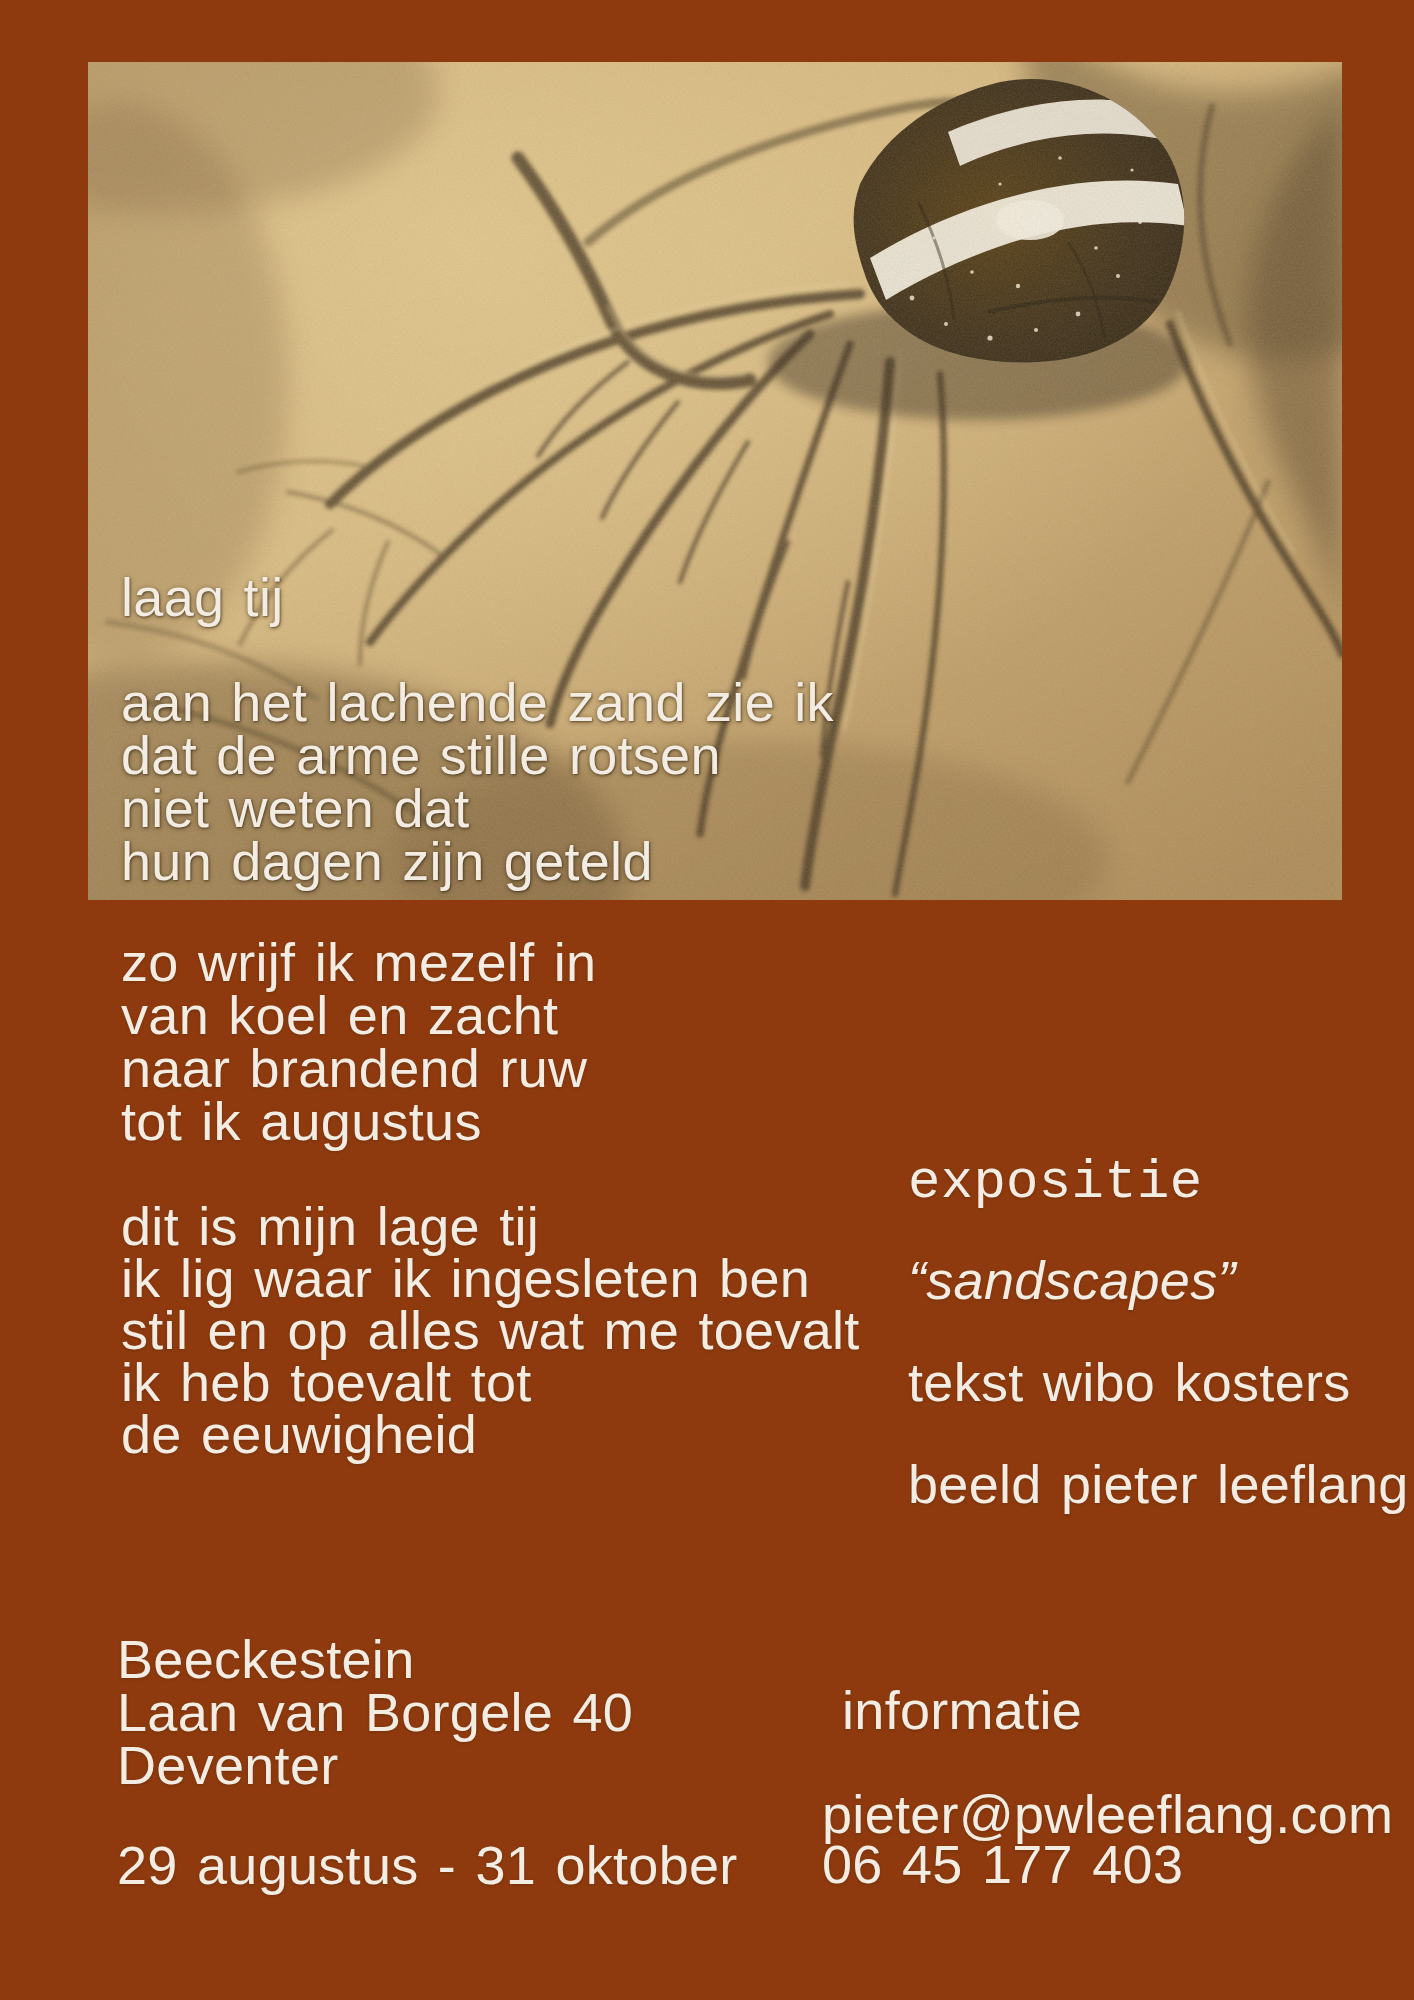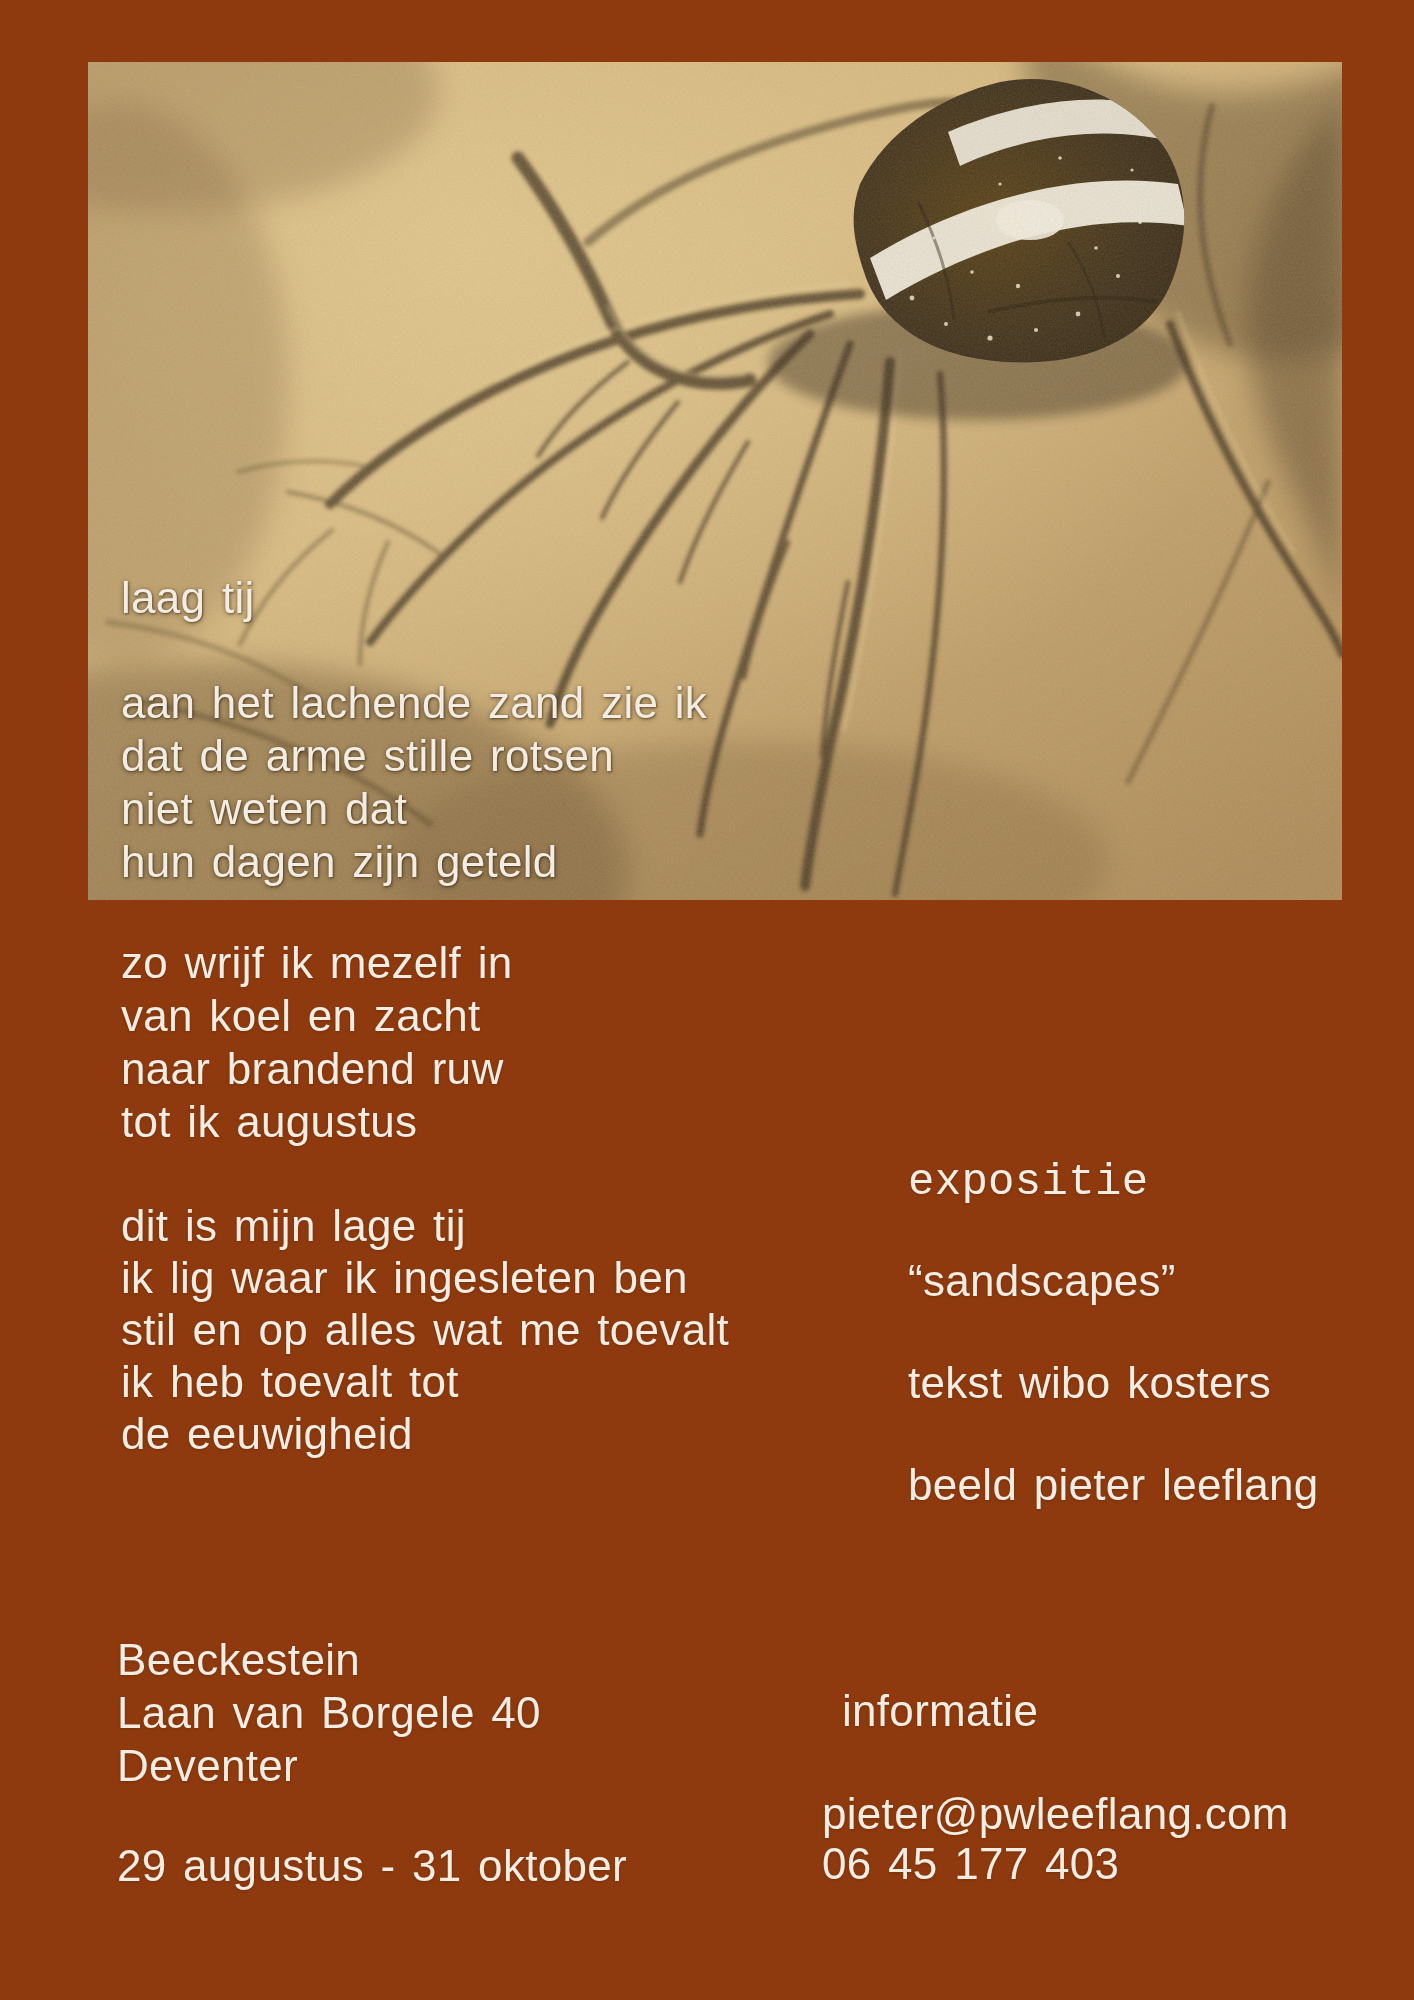--- a/index.html
+++ b/index.html
@@ -6,41 +6,41 @@
   body{
     width:1414px;height:2000px;
     background:#8e3a0e;
     font-family:"Liberation Sans","DejaVu Sans",sans-serif;
     position:relative;
     overflow:hidden;
   }
   .abs{position:absolute;}
   .txt{
     color:#f3ece2;
-    font-size:44px;
+    font-size:54px;
     line-height:53px;
     letter-spacing:0.3px;
     word-spacing:4px;
     white-space:nowrap;
     text-shadow:0 1px 3px rgba(40,22,6,0.25);
   }
   .on-photo{
     text-shadow:0 1px 5px rgba(45,30,10,0.55), 1px 1px 2px rgba(45,30,10,0.45);
   }
   #photo{
     left:88px;top:62px;width:1254px;height:838px;
     overflow:hidden;
   }
   #photo svg{display:block;width:1254px;height:838px;}
   #poem-title{left:121px;top:571px;}
   #stanza1{left:121px;top:676px;}
   #stanza2{left:121px;top:936px;}
   #stanza3{left:121px;top:1200px;line-height:52px;}
   #expo-label{left:908px;top:1156px;font-family:Liberation Mono, monospace;}
-  #expo-title{left:908px;top:1254px;}
+  #expo-title{left:908px;top:1254px;font-style:italic;}
   #expo-tekst{left:908px;top:1356px;}
   #expo-beeld{left:908px;top:1458px;}
   #venue{left:117px;top:1633px;}
   #dates{left:117px;top:1839px;}
   #contact-label{left:822px;top:1684px;margin-left:20px;}
   #contact-block{left:822px;top:1789px;line-height:50px;}
 </style>
 </head>
 <body>
 

